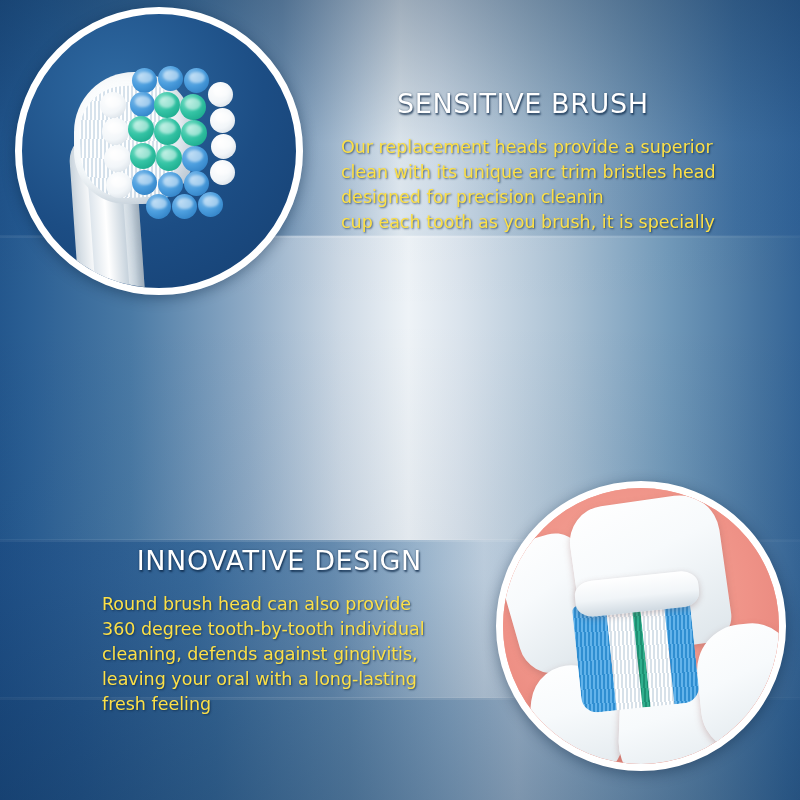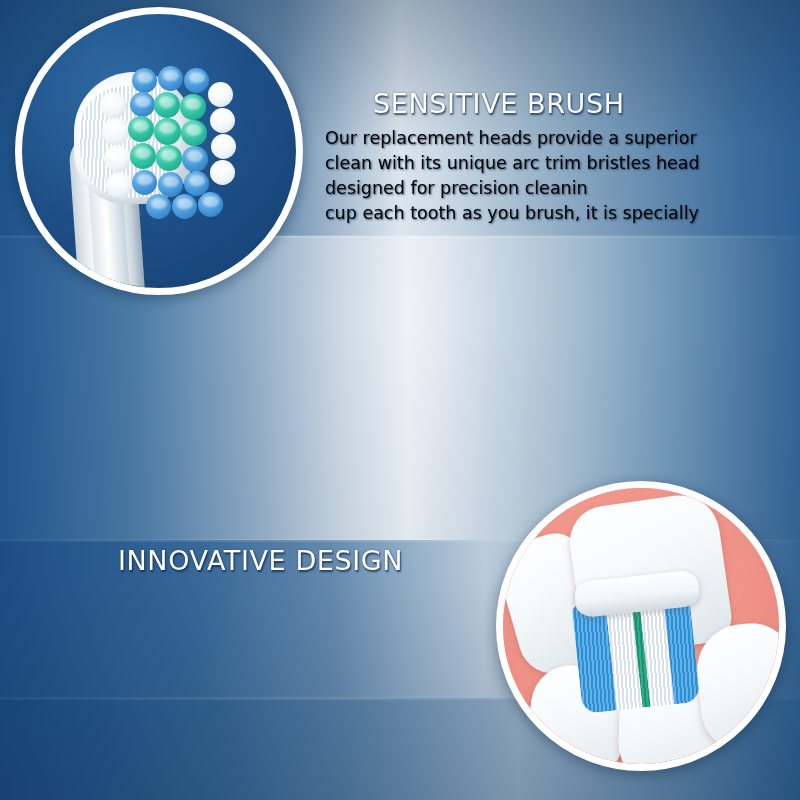--- a/index.html
+++ b/index.html
@@ -231,30 +231,30 @@
   .feature-title {
     color: #ffffff;
     font-size: 27px;
     letter-spacing: .6px;
     font-weight: 400;
     margin: 0 0 7px 0;
     text-shadow: 1px 2px 2px rgba(10,38,70,.75), 0 0 2px rgba(10,38,70,.5);
     white-space: nowrap;
   }
   .feature-body {
-    color: #000000;
+    color: #fde047;
     font-size: 17.5px;
     line-height: 25px;
-    margin: 0;
+    margin: 16px;
     text-shadow: 1px 1px 2px rgba(10,38,70,.70);
   }
   .feature-body span { display: block; white-space: nowrap; }
 
   #feature-sensitive { left: 325px; top: 88px; }
-  #feature-sensitive .feature-title { margin-left: 48px; }
+  #feature-sensitive .feature-title { margin-left: 72px; }
   #feature-innovative { left: 86px; top: 545px; }
   #feature-innovative .feature-title { margin-left: 32px; text-align: center; }
 </style>
 </head>
 <body>
 
 <div id="banner">
 
   <div class="band band-a"></div>
   <div class="band band-b"></div>
@@ -329,15 +329,22 @@
     <p class="feature-body">
       <span>Our replacement heads provide a superior</span>
       <span>clean with its unique arc trim bristles head</span>
       <span>designed for precision cleanin</span>
       <span>cup each tooth as you brush, it is specially</span>
     </p>
   </div>
 
   <div id="feature-innovative" class="feature">
     <h2 class="feature-title">INNOVATIVE DESIGN</h2>
+    <p class="feature-body">
+      <span>Round brush head can also provide</span>
+      <span>360 degree tooth-by-tooth individual</span>
+      <span>cleaning, defends against gingivitis,</span>
+      <span>leaving your oral with a long-lasting</span>
+      <span>fresh feeling</span>
+    </p>
   </div>
 
 </div>
 
 </body></html>

